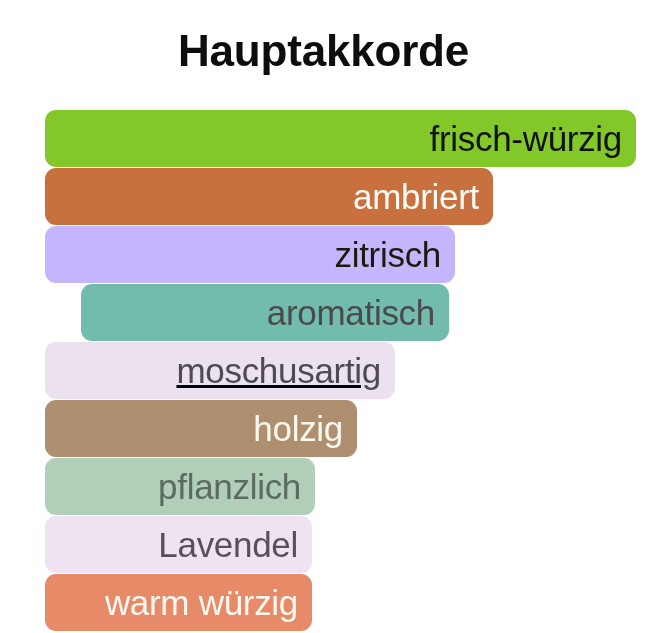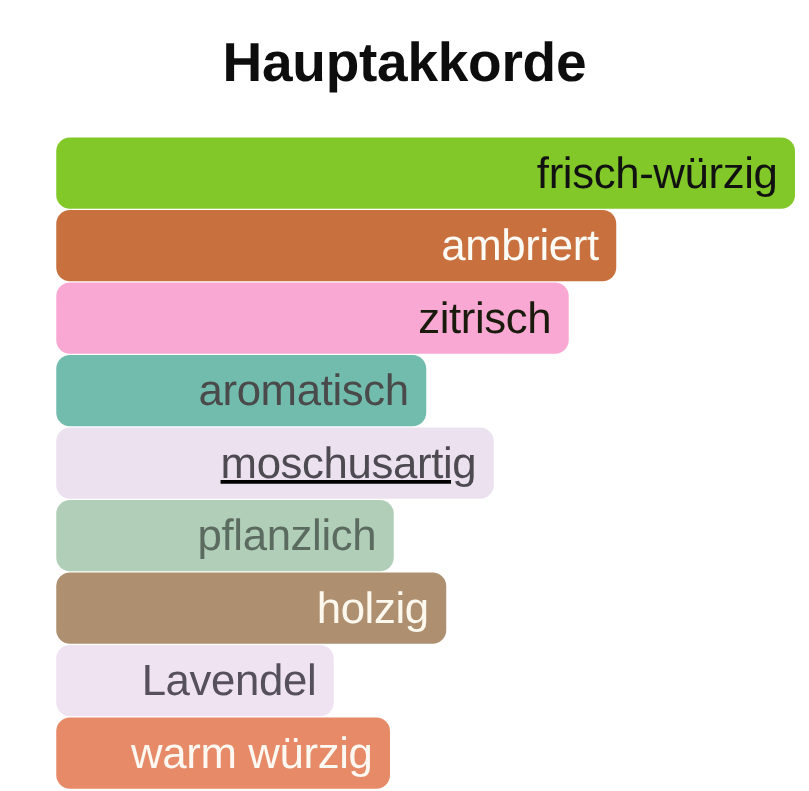--- a/index.html
+++ b/index.html
@@ -66,46 +66,46 @@
         <div class="bar" style="width: 591px; background: rgb(130, 200, 40);">
           <span class="bar-label" style="color: rgb(17, 17, 17);">frisch-würzig</span>
         </div>
       </div>
       <div class="bar-row">
         <div class="bar" style="width: 448px; background: rgb(200, 113, 63);">
           <span class="bar-label" style="color: rgb(253, 251, 245);">ambriert</span>
         </div>
       </div>
       <div class="bar-row">
-        <div class="bar" style="width: 410px; background: #f9a8d4; padding-left: 43px;">
+        <div class="bar" style="width: 410px; background: #c4b5fd; padding-left: 43px;">
           <span class="bar-label" style="color: rgb(26, 26, 13);">zitrisch</span>
         </div>
       </div>
       <div class="bar-row">
-        <div class="bar" style="width: 296px; background: rgb(114, 188, 174);">
+        <div class="bar" style="width: 368px; background: rgb(114, 188, 174); margin-left: 36px;">
           <span class="bar-label" style="color: rgb(74, 74, 74);">aromatisch</span>
         </div>
       </div>
       <div class="bar-row">
         <div class="bar" style="width: 350px; background: rgb(236, 225, 239); text-decoration: underline;">
           <span class="bar-label" style="color: rgb(77, 74, 82);">moschusartig</span>
         </div>
       </div>
       <div class="bar-row">
+        <div class="bar" style="width: 312px; background: rgb(174, 144, 112);">
+          <span class="bar-label" style="color: rgb(253, 248, 238);">holzig</span>
+        </div>
+      </div>
+      <div class="bar-row">
         <div class="bar" style="width: 270px; background: rgb(177, 207, 184);">
           <span class="bar-label" style="color: rgb(92, 107, 96);">pflanzlich</span>
         </div>
       </div>
       <div class="bar-row">
-        <div class="bar" style="width: 312px; background: rgb(174, 144, 112);">
-          <span class="bar-label" style="color: rgb(253, 248, 238);">holzig</span>
-        </div>
-      </div>
-      <div class="bar-row">
-        <div class="bar" style="width: 222px; background: rgb(239, 227, 242);">
+        <div class="bar" style="width: 267px; background: rgb(239, 227, 242);">
           <span class="bar-label" style="color: rgb(85, 80, 92);">Lavendel</span>
         </div>
       </div>
       <div class="bar-row">
         <div class="bar" style="width: 267px; background: rgb(230, 138, 104); padding-left: 34px;">
           <span class="bar-label" style="color: rgb(253, 249, 242);">warm würzig</span>
         </div>
       </div>
     </div>
 

